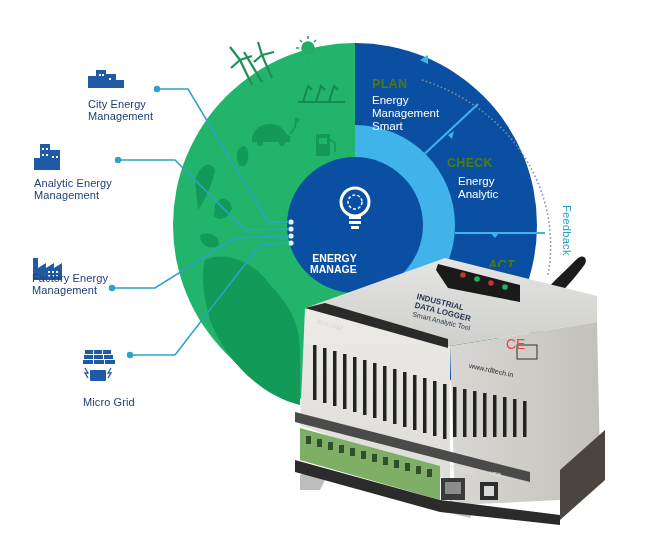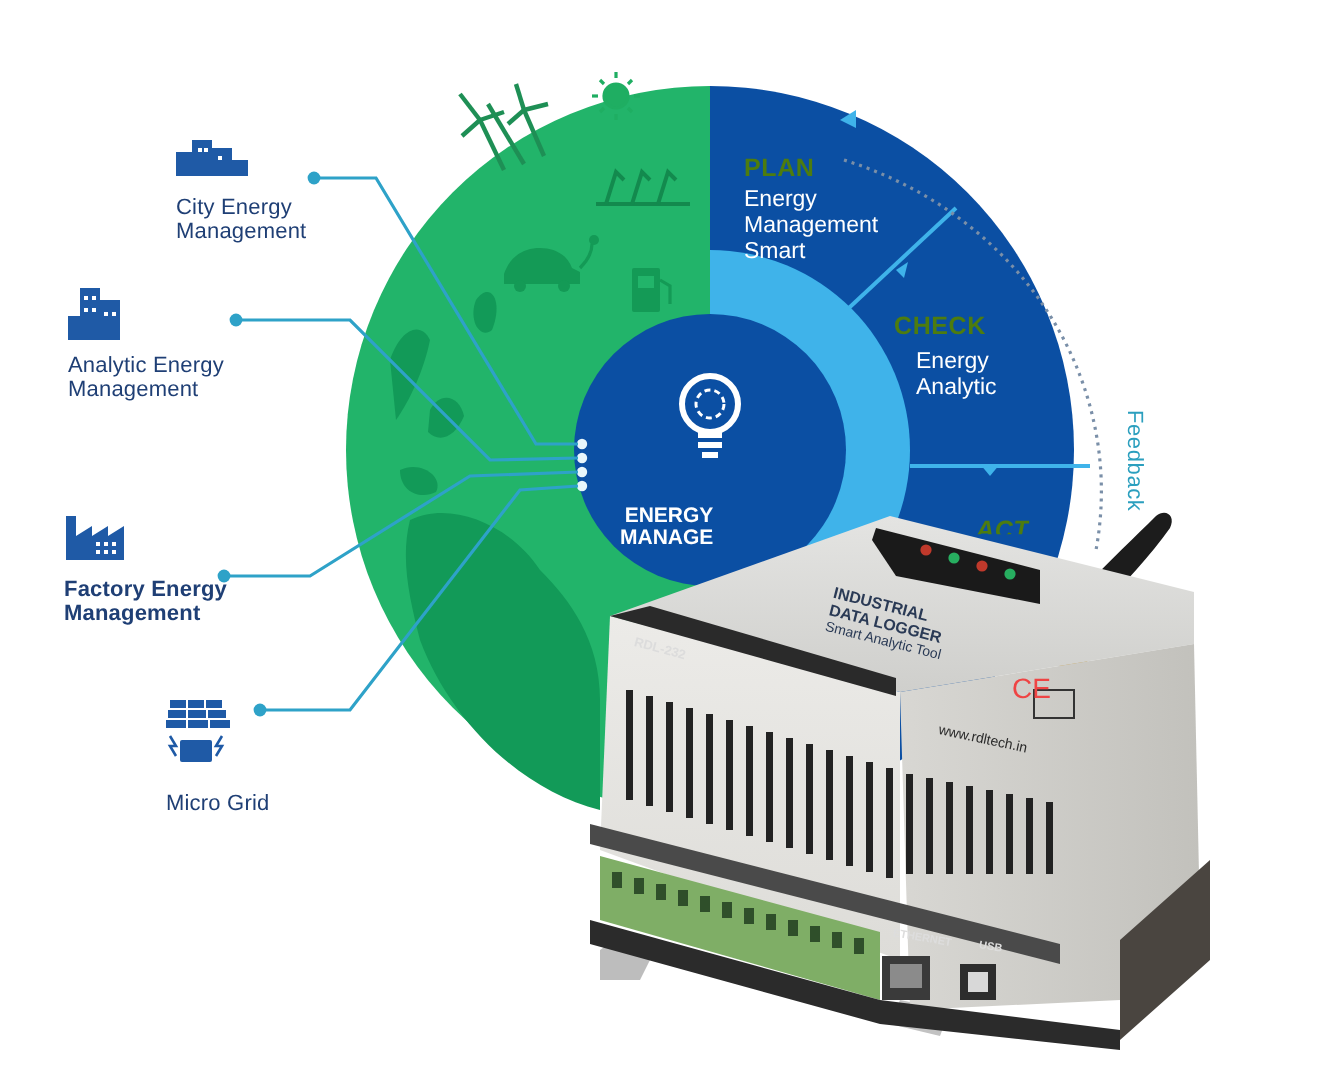--- a/index.html
+++ b/index.html
@@ -264,21 +264,21 @@
 </svg>
 
 <div class="label" style="left:88px;top:98px;">
   <div>City Energy</div>
   <div>Management</div>
 </div>
 <div class="label" style="left:34px;top:177px;">
   <div>Analytic Energy</div>
   <div>Management</div>
 </div>
-<div class="label" style="left:32px;top:289px;font-weight:bold;">
+<div class="label" style="left:32px;top:272px;">
   <div>Factory Energy</div>
   <div>Management</div>
 </div>
 <div class="label" style="left:83px;top:396px;">
   <div>Micro Grid</div>
 </div>
 
 <div class="seg-title" style="left:372px;top:77px;">PLAN</div>
 <div class="seg-text" style="left:372px;top:94px;">
   <div>Energy</div>

